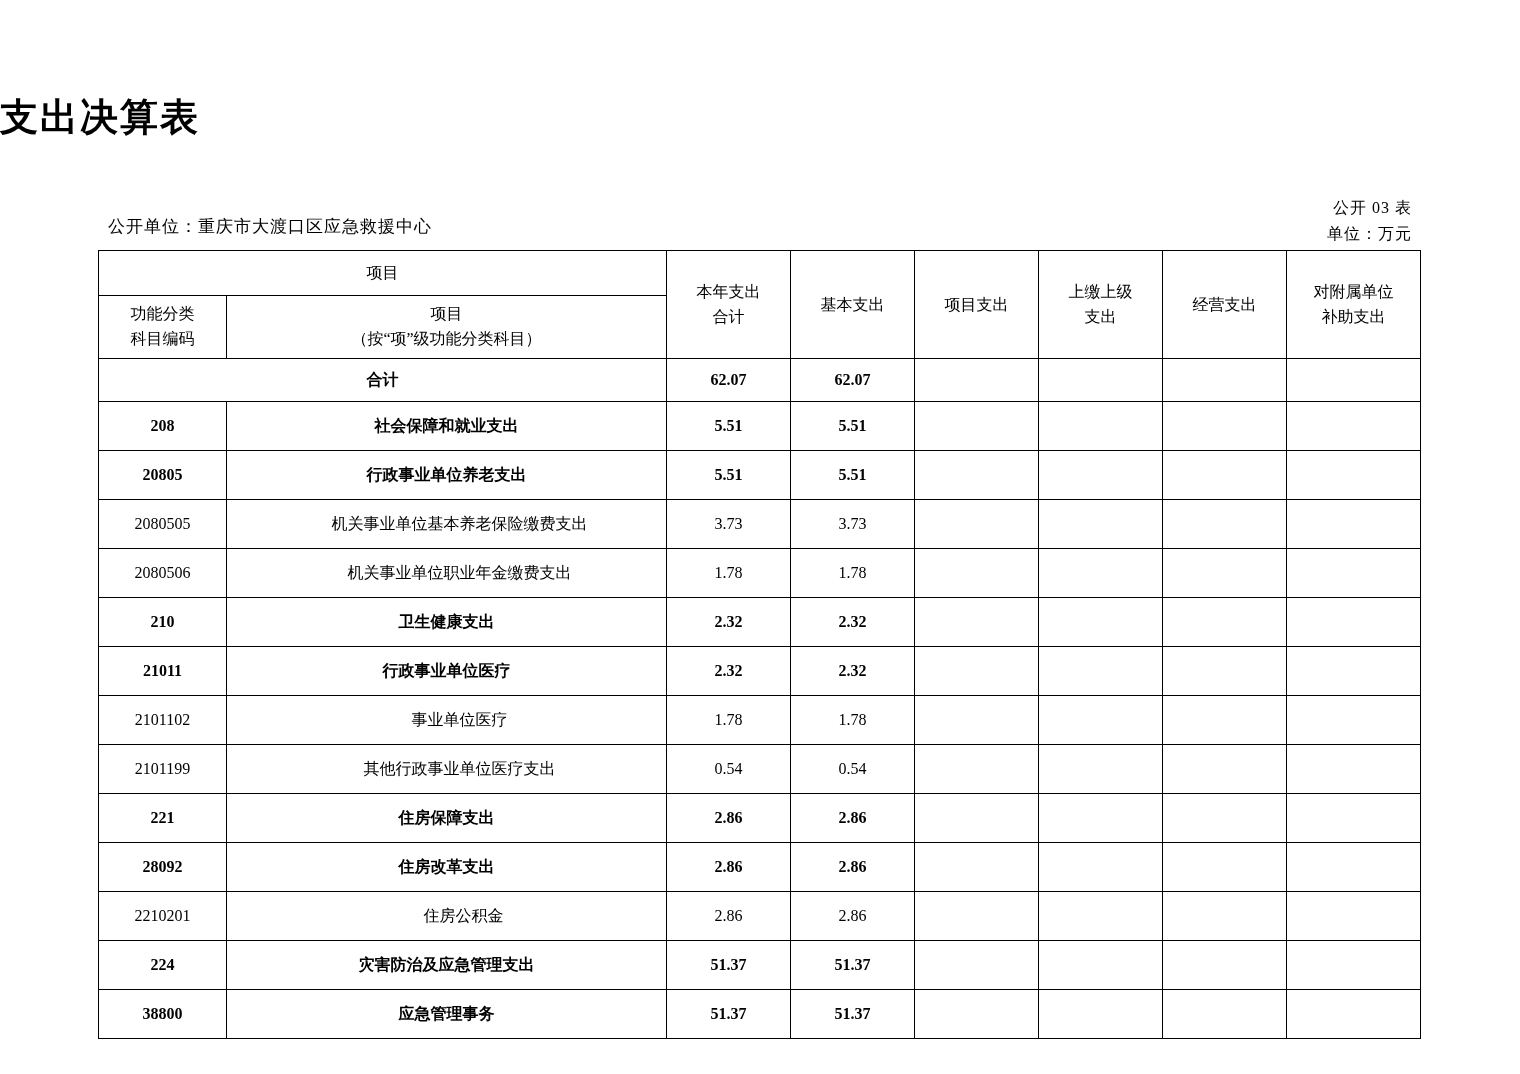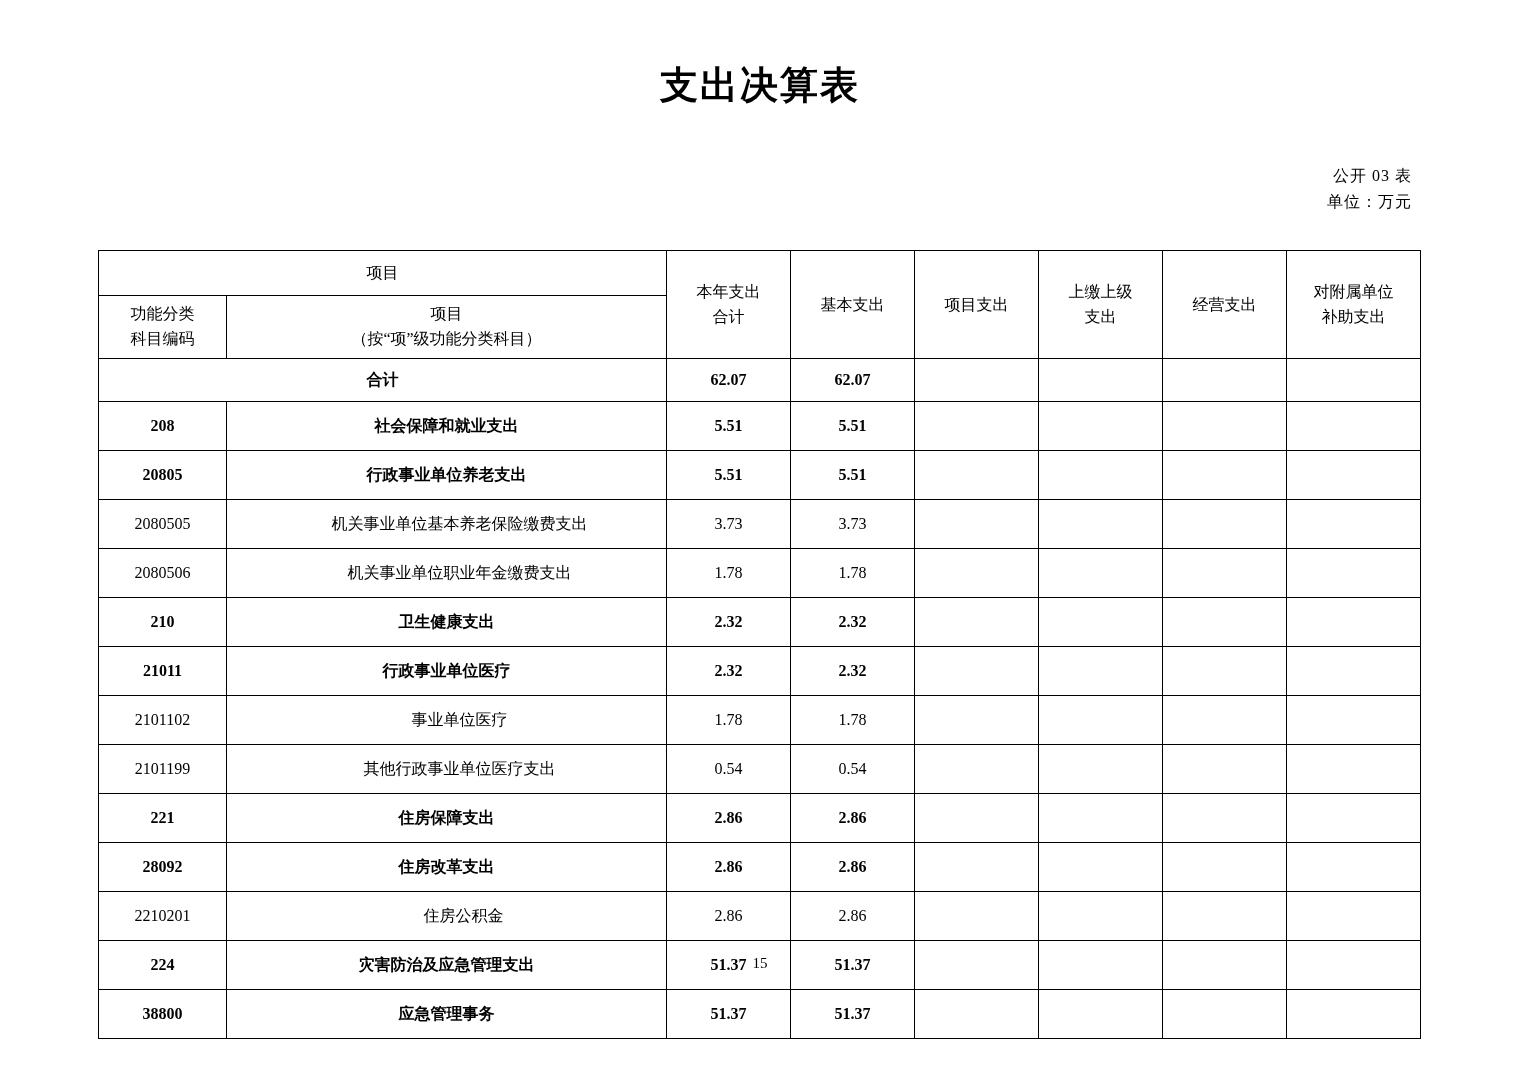--- a/index.html
+++ b/index.html
@@ -15,26 +15,25 @@
     position: relative;
     overflow: hidden;
   }
   .page {
     position: relative;
     width: 1520px;
     height: 1074px;
     box-sizing: border-box;
   }
   .doc-title {
-    text-align: center;
     font-size: 38px;
     font-weight: bold;
     letter-spacing: 2px;
     margin: 0;
-    padding-top: 60px;
+    padding-top: 92px;
     font-family: "DejaVu Sans", "Liberation Sans", sans-serif;
   }
   .meta-row {
     position: relative;
     margin-top: 52px;
     height: 52px;
   }
   .meta-left {
     position: absolute;
     left: 108px;
@@ -123,20 +122,21 @@
   }
 </style>
 </head>
 <body>
 
 <div class="page">
 
   <h1 class="doc-title">支出决算表</h1>
 
   <div class="meta-row">
+    <div class="meta-left">公开单位：重庆市大渡口区应急救援中心</div>
     <div class="meta-right">
       <div>公开 03 表</div>
       <div>单位：万元</div>
     </div>
   </div>
 
   <table class="budget">
     <colgroup>
       <col style="width:128px">
       <col style="width:440px">
@@ -336,15 +336,14 @@
         <td class="num">51.37</td>
         <td class="num">51.37</td>
         <td class="num"></td>
         <td class="num"></td>
         <td class="num"></td>
         <td class="num"></td>
       </tr>
     </tbody>
   </table>
 
-  <div class="page-num">15</div>
 
 </div>
 
 </body></html>

